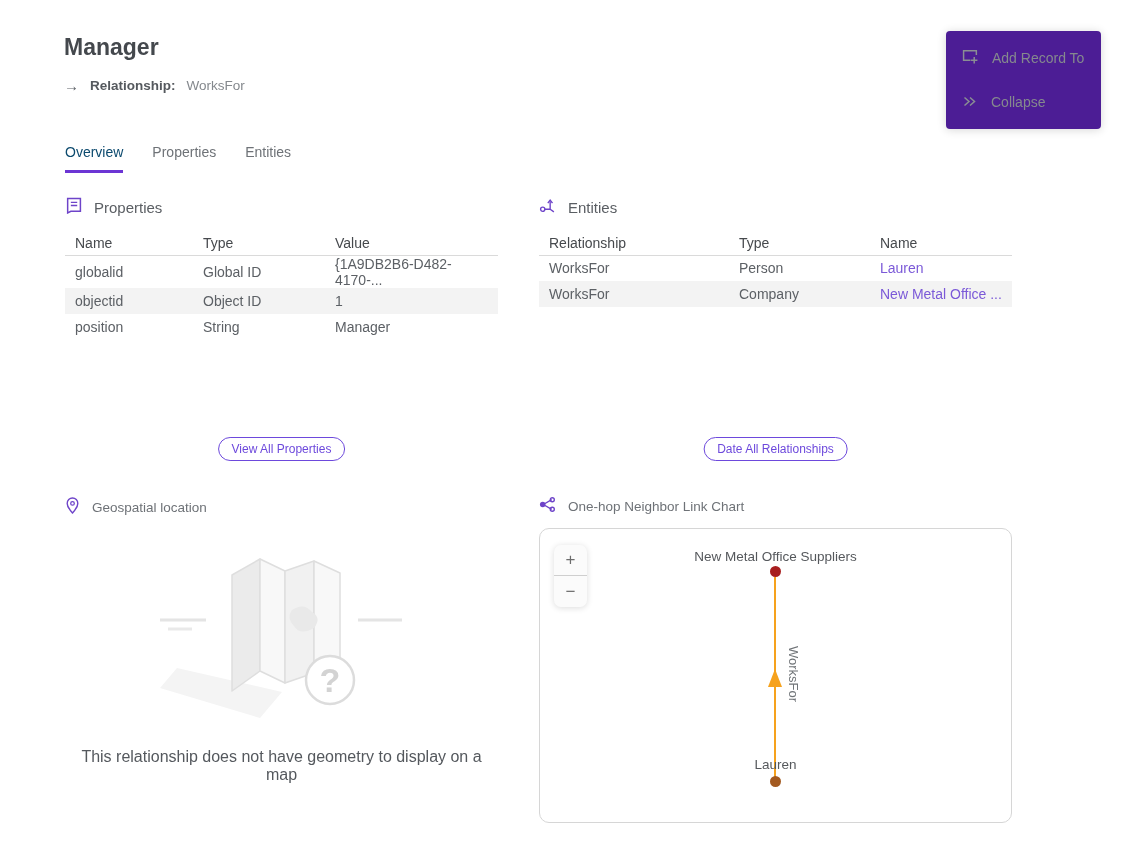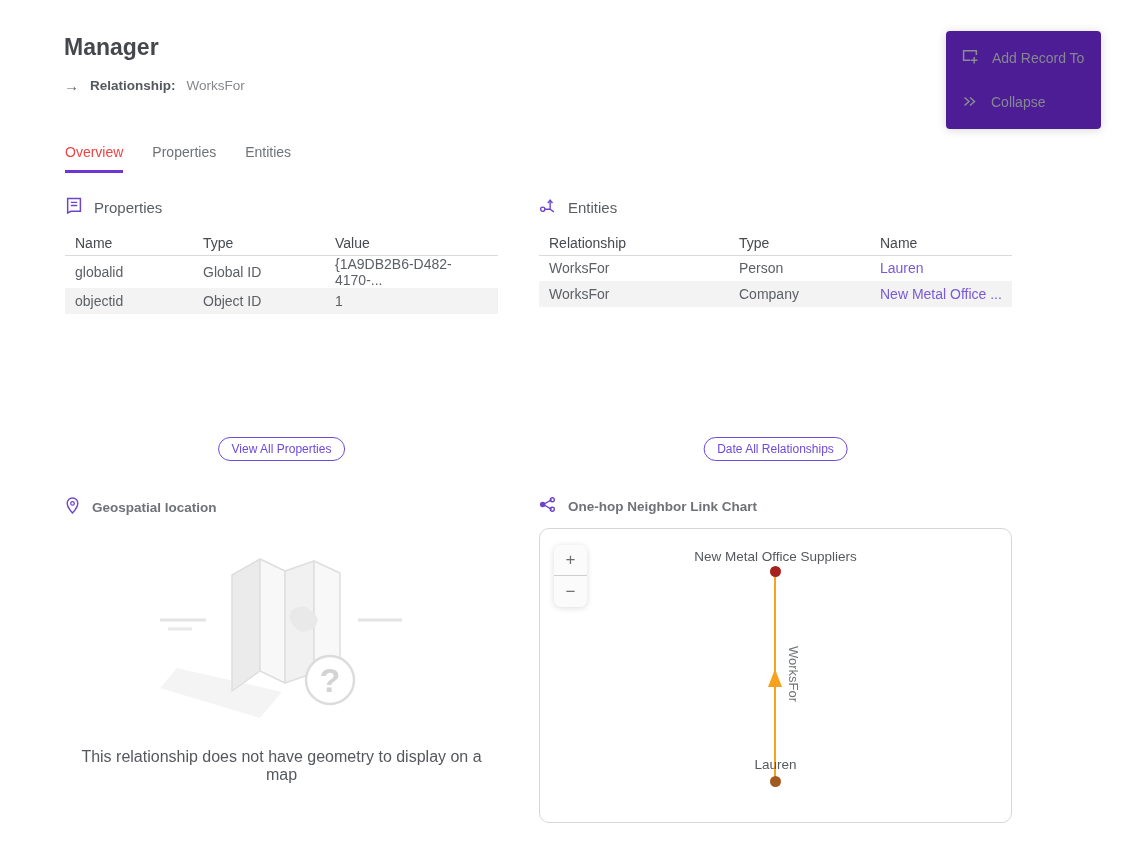--- a/index.html
+++ b/index.html
@@ -18,29 +18,29 @@
   
   .context-menu { position:absolute; left:946px; top:31px; width:155px; background:#4c1d95;
     border-radius:4px; box-shadow:0 1px 10px rgba(0,0,0,0.16); padding:5px 0; z-index:5; }
   .menu-item { height:44px; display:flex; align-items:center; gap:13px; padding:0 16px;
     font-size:14px; color:#85898e; cursor:pointer; }
   .menu-item svg { flex:0 0 auto; }
 
   
   .tabs { position:absolute; left:65px; top:144px; display:flex; gap:29px; font-size:14px; }
   .tab { padding-bottom:10px; color:#6e7277; cursor:pointer; border-bottom:3px solid transparent; }
-  .tab.active { color:#ef4444; border-bottom-color:#6c35d4; }
+  .tab.active { color:#0c4a6e; border-bottom-color:#6c35d4; }
 
   
   .col-left  { position:absolute; left:65px;  top:0; width:433px; height:863px; }
   .col-right { position:absolute; left:539px; top:0; width:473px; height:863px; }
 
   .sec-header { position:absolute; top:197px; display:flex; align-items:center; gap:12px;
     font-size:15px; color:#5a5e63; }
-  .sec-header.low { top:497px; font-size:13.5px; color:#6e7277;font-weight:bold; }
+  .sec-header.low { top:497px; font-size:13.5px; color:#6e7277; }
 
   
   .tbl { position:absolute; top:231px; left:0; width:100%; border-collapse:collapse; font-size:14px; }
   .tbl th { text-align:left; font-weight:normal; color:#46494d; height:24px;
     border-bottom:1px solid #dadada; }
   .tbl td { color:#5c6065; height:26px; }
   .tbl .c1 { padding-left:10px; }
   .tbl tr.alt { background:#f3f3f3; }
   .tbl-props .c1 { width:138px; } .tbl-props .c2 { width:132px; }
   .tbl-ents  .c1 { width:200px; } .tbl-ents  .c2 { width:141px; }
@@ -142,20 +142,25 @@
         <tr>
           <td class="c1">globalid</td>
           <td class="c2">Global ID</td>
           <td class="c3">{1A9DB2B6-D482-4170-...</td>
         </tr>
         <tr class="alt">
           <td class="c1">objectid</td>
           <td class="c2">Object ID</td>
           <td class="c3">1</td>
         </tr>
+        <tr>
+          <td class="c1">position</td>
+          <td class="c2">String</td>
+          <td class="c3">Manager</td>
+        </tr>
       </tbody>
     </table>
 
     <button class="pill-btn">View All Properties</button>
 
     <div class="sec-header low">
       <span>
         <svg width="15" height="17" viewBox="0 0 14 16">
           <path d="M7 1 C4.2 1 2 3.2 2 6 C2 9.5 7 15 7 15 C7 15 12 9.5 12 6 C12 3.2 9.8 1 7 1 Z" fill="none" stroke="#6e44c9" stroke-width="1.3"></path>
           <circle cx="7" cy="6" r="1.7" fill="none" stroke="#6e44c9" stroke-width="1.2"></circle>

